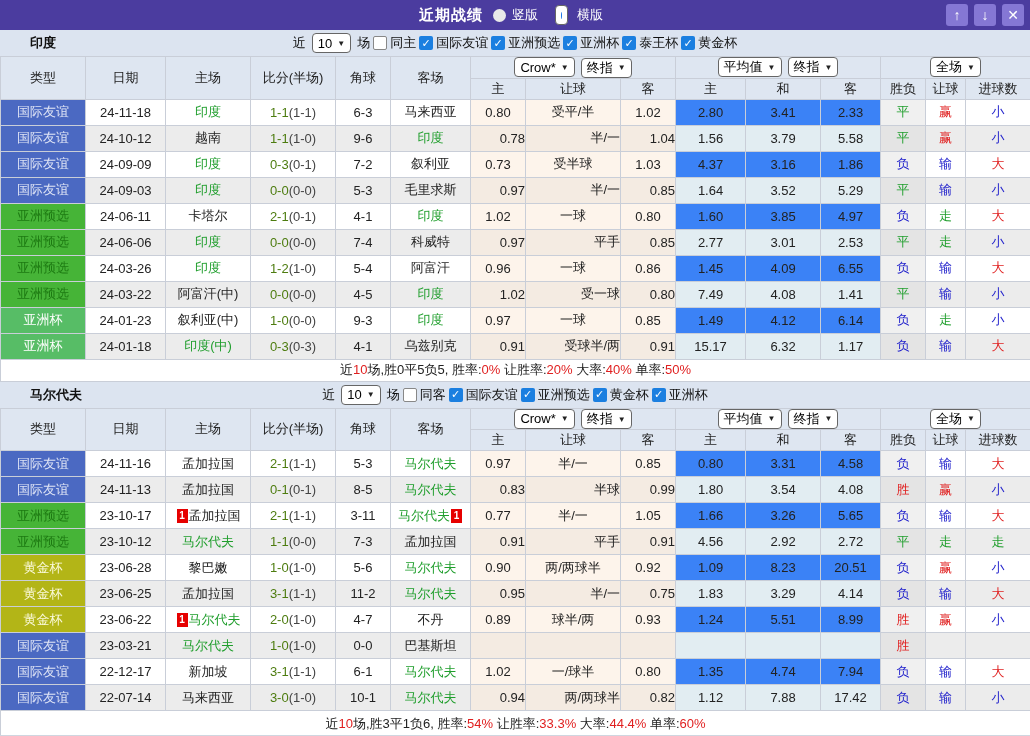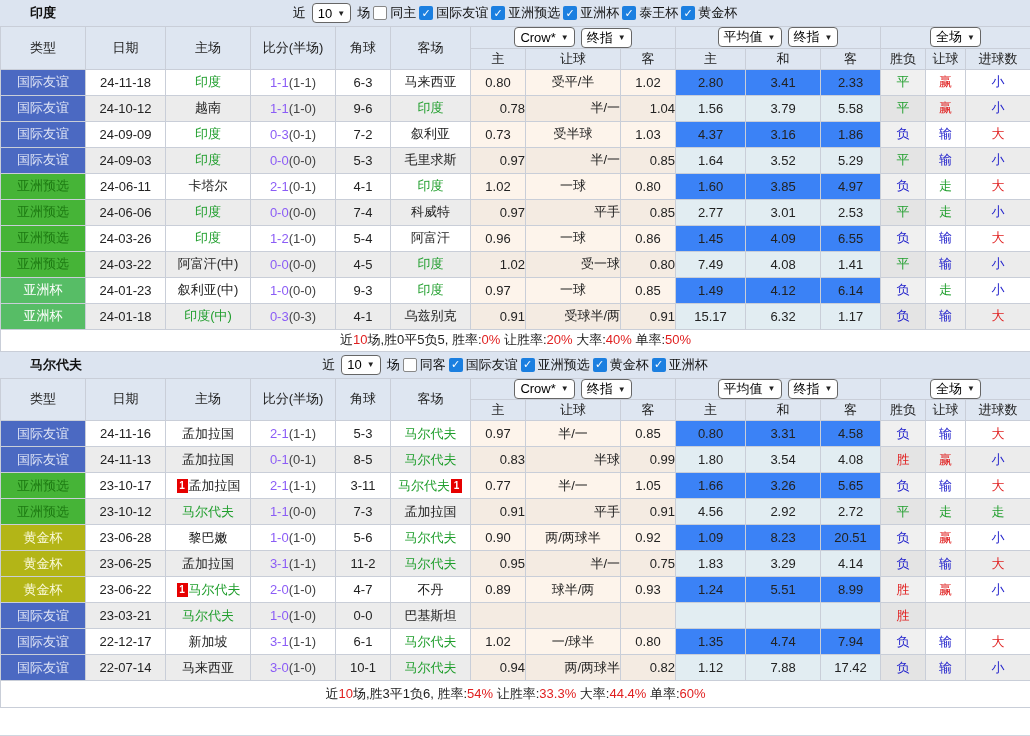--- a/index.html
+++ b/index.html
@@ -40,37 +40,51 @@
   tr.alt td.c-avg { background:#e2edf2; }
   td.c-wl { background:#f0f0f0; }
   tr.alt td.c-wl { background:#e4e4e4; }
 
   .lg-blue   { background:#4b69c2 !important; color:#dfe4f5; }
   .lg-green  { background:#46b437 !important; color:#1d7a12; }
   .lg-lgreen { background:#57bd66 !important; color:#ffffff; }
   .lg-gold   { background:#b3b517 !important; color:#fbfadc; }
 
   .focus { color:#1f9e2c; }
-  .ft { color:#8b5cf6; }
+  .ft { color:#4d7c0f; }
   .ht { color:#444; }
   .r { color:#e01f1f; }
   .g { color:#1f9e2c; }
   .b { color:#2323cc; }
   .k { color:#222; }
   .card { display:inline-block; background:#e60000; color:#fff; font-size:10px; font-weight:bold; width:11px; height:14px; line-height:14px; text-align:center; vertical-align:middle; margin:0 1px; }
 
   tfoot td { background:#fff; font-size:13px; }
   .section[data-idx="0"] tfoot td { height:22px; }
   .section[data-idx="1"] tfoot td { height:27px; }
 </style>
 </head>
 <body>
 
 <div class="window">
 
+  <div class="titlebar">
+    <span class="title">近期战绩</span>
+    <span class="radio-group">
+      <span class="radio"></span>
+      <span class="radio-label">竖版</span>
+      <span class="radio sel"></span>
+      <span class="radio-label">横版</span>
+    </span>
+    <span class="winbtns">
+      <span class="wbtn">↑</span>
+      <span class="wbtn">↓</span>
+      <span class="wbtn">✕</span>
+    </span>
+  </div>
 
   <div class="section" data-idx="0">
     <div class="filterbar">
       <span class="teamname">印度</span>
       <span class="filter-center">
           <span>近</span>
           <span class="sel">
             <span>10</span>
             <span class="arr">▼</span>
           </span>

